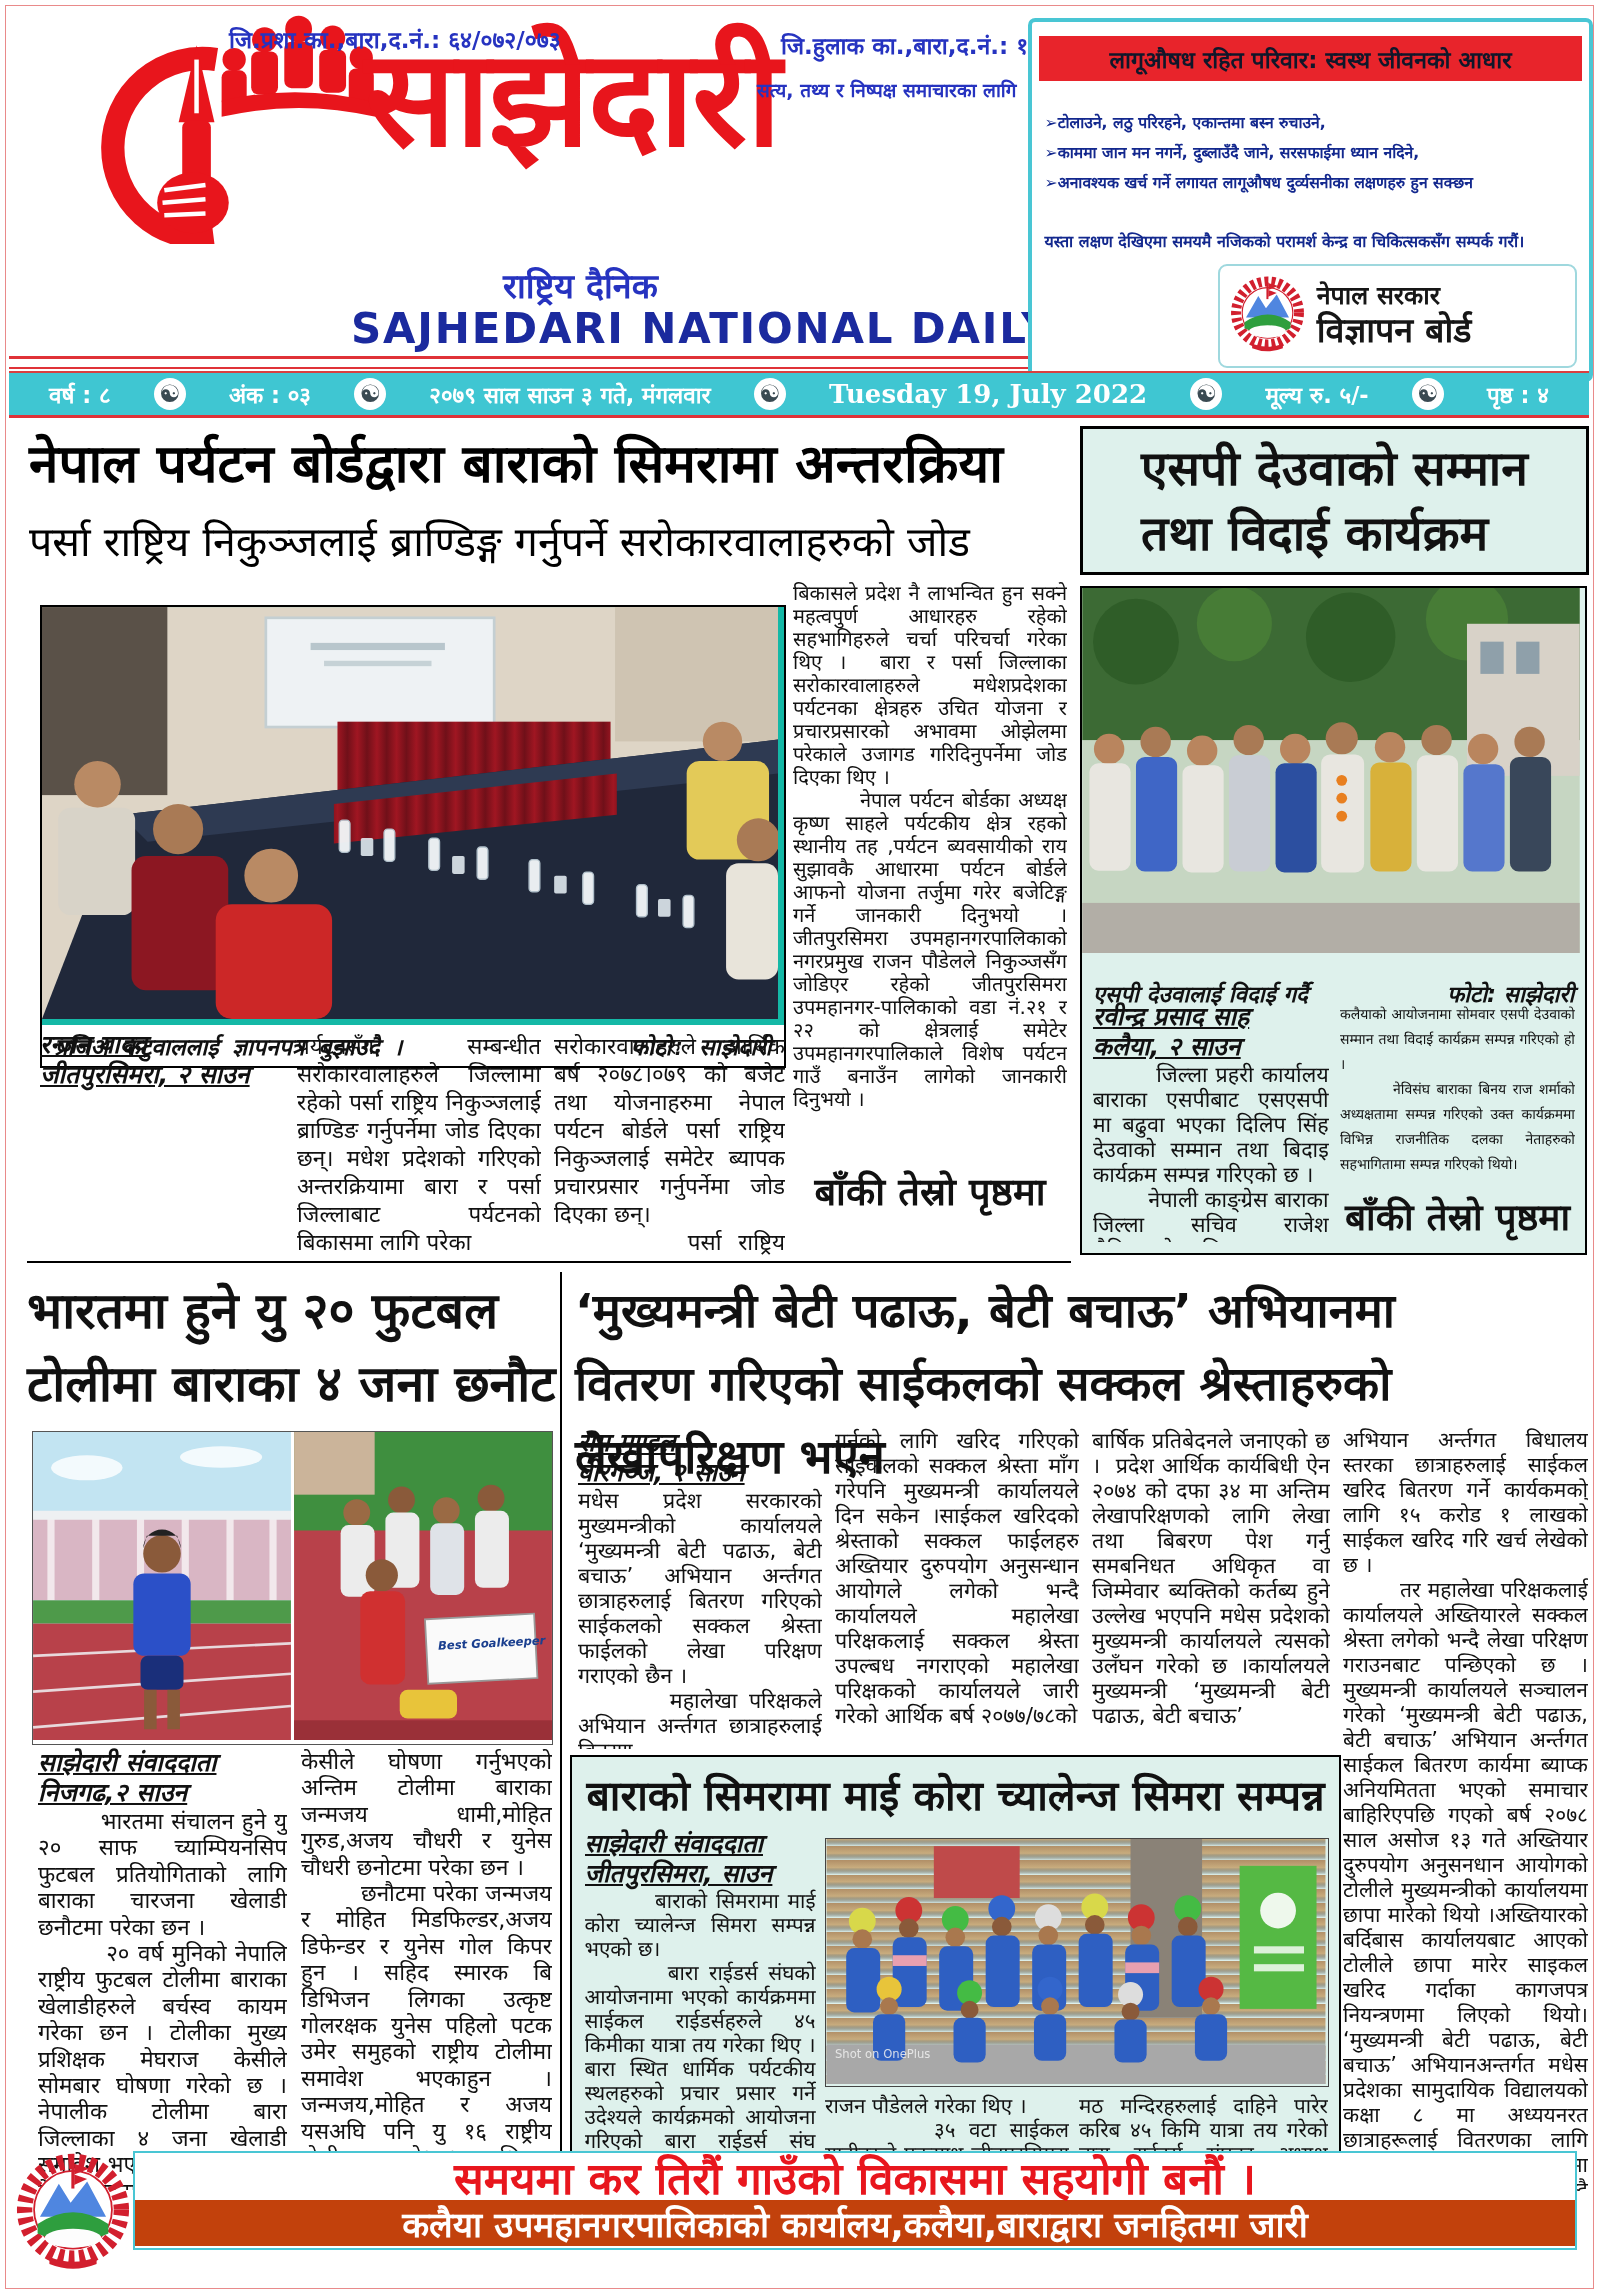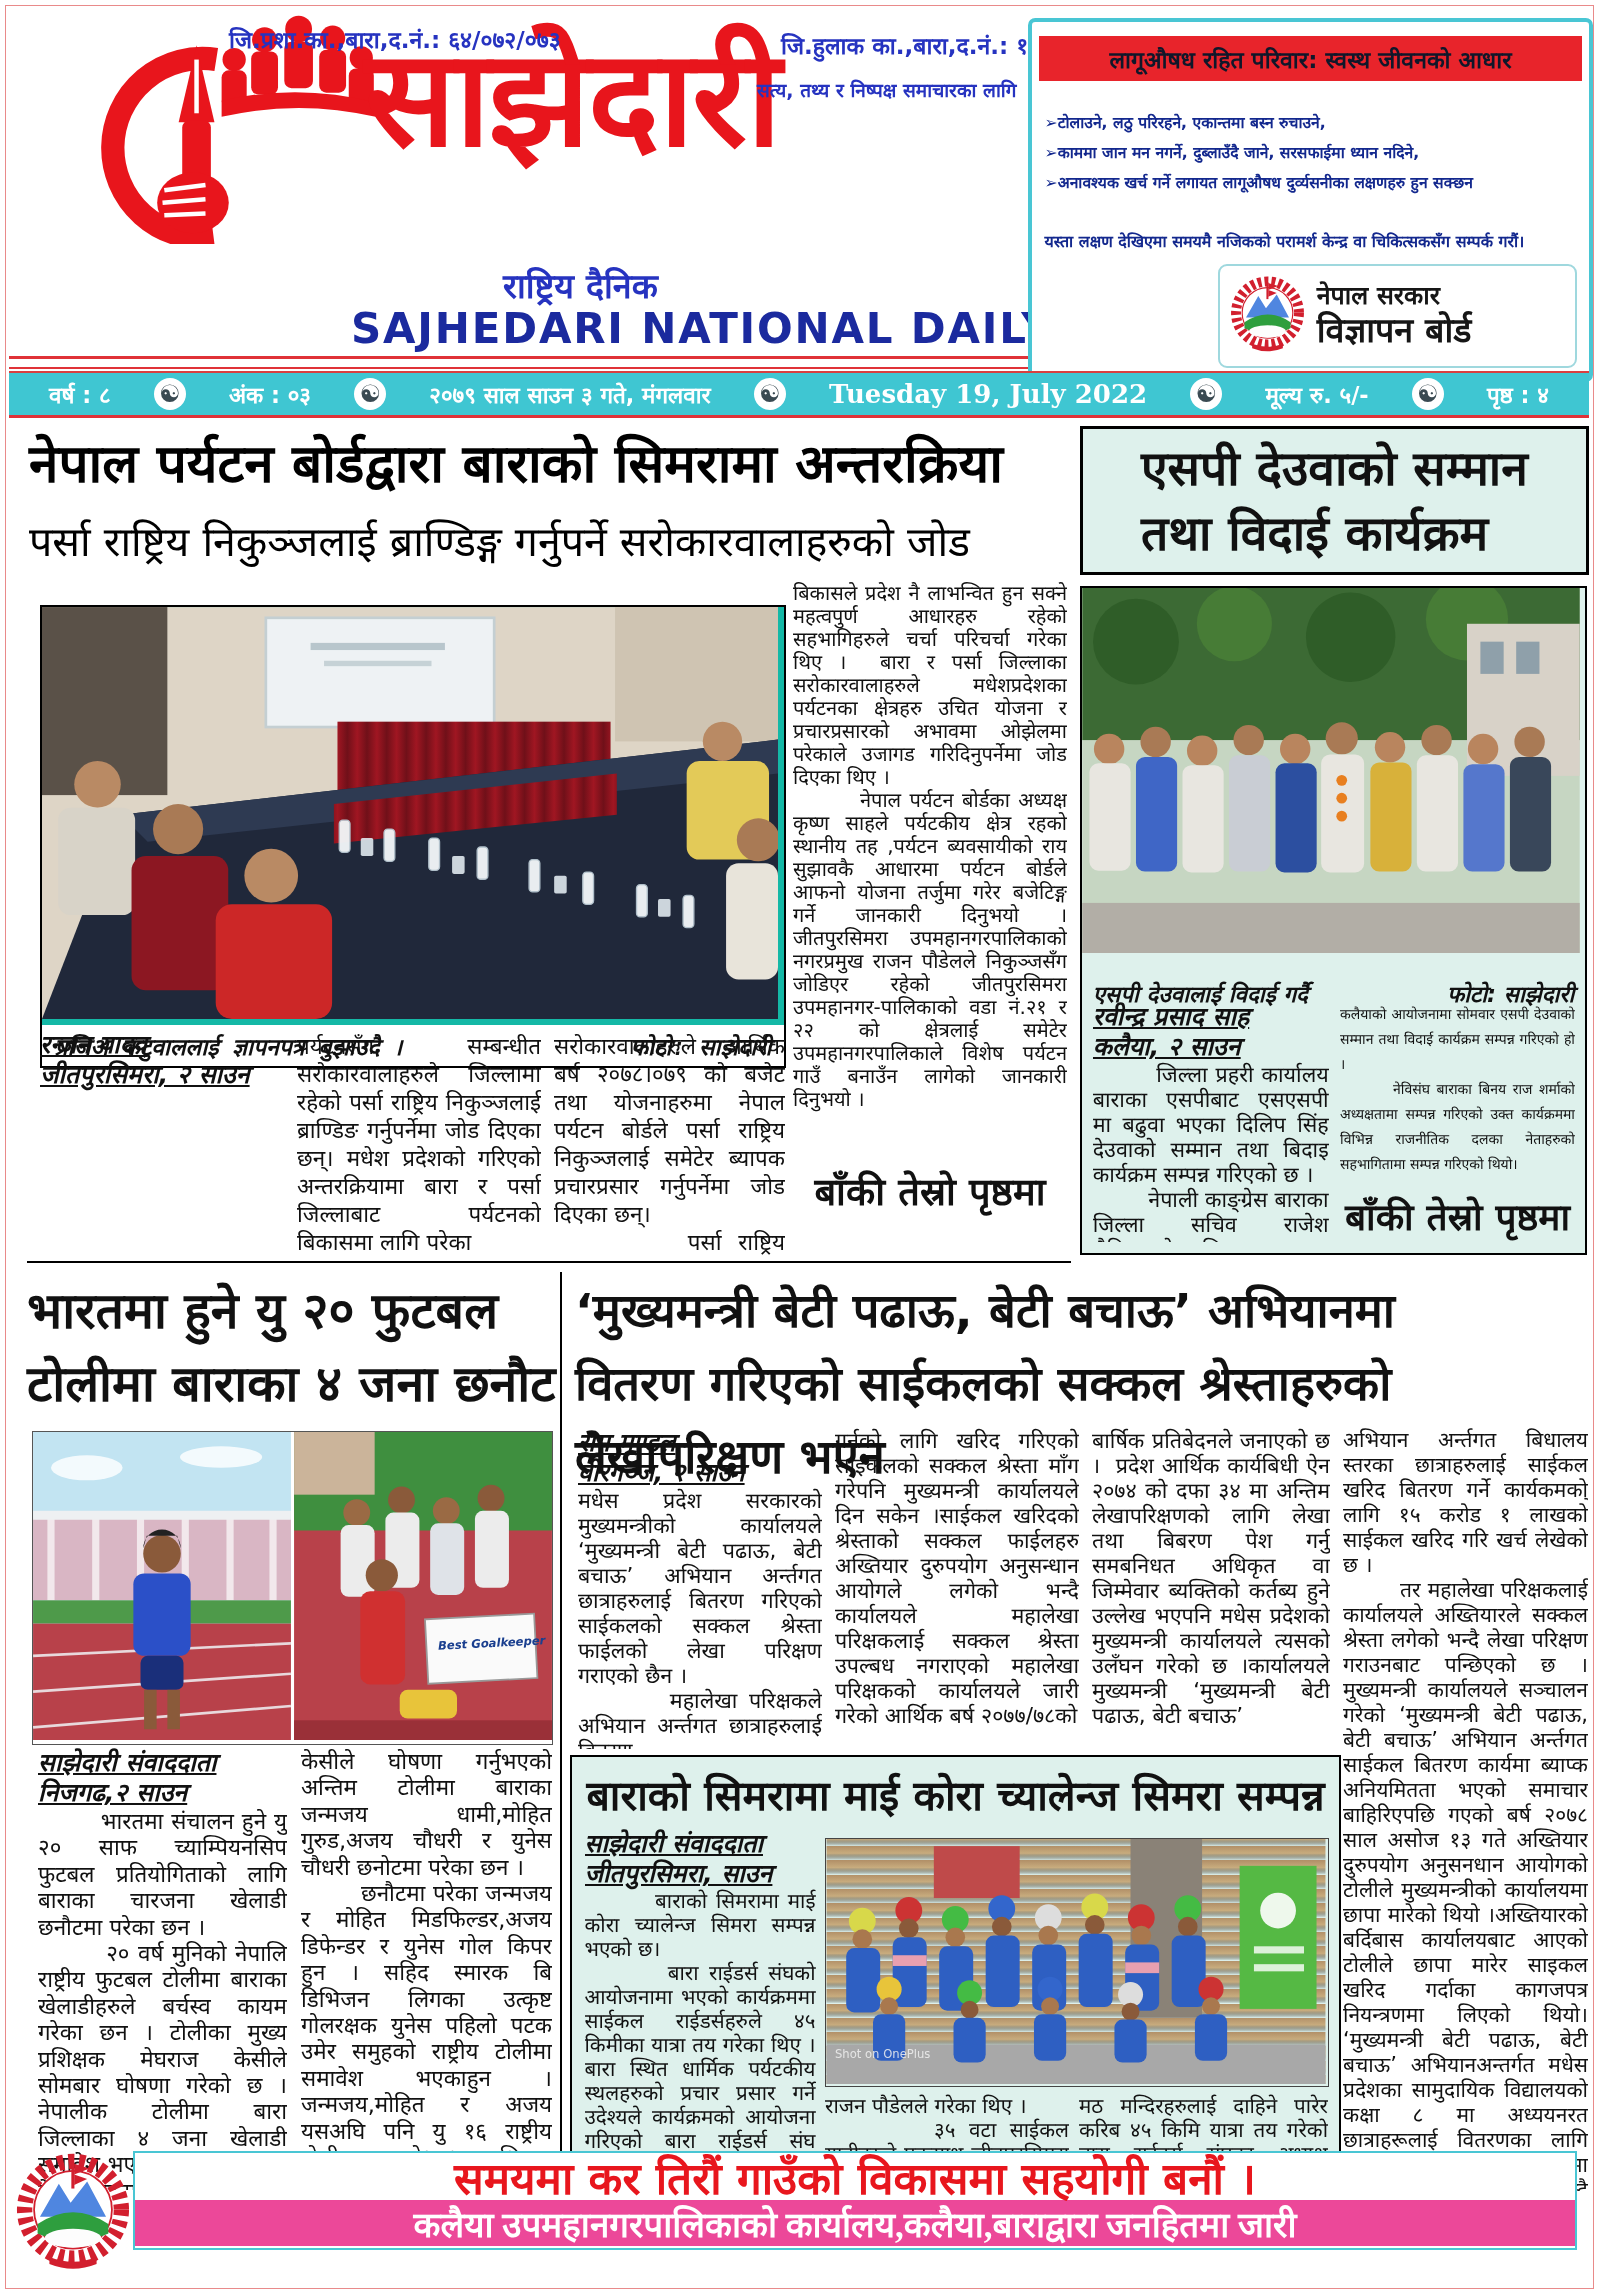--- a/index.html
+++ b/index.html
@@ -56,22 +56,22 @@
   
   .fb-head{left:27px;top:1275px;width:532px;font-size:50px;font-weight:bold;line-height:1.45;}
   .cy-head{left:575px;top:1275px;width:1016px;font-size:47px;font-weight:bold;line-height:1.55;}
   
   .ko-box{left:570px;top:1755px;width:767px;height:442px;border:2.7px solid #000;background:#def1ec;}
   .ko-head{position:absolute;left:7.2px;right:7.2px;top:9px;text-align:center;font-size:41px;font-weight:bold;}
   
   .ft-box{left:133px;top:2151px;width:1444px;height:99px;border:2.7px solid #49c6d4;box-sizing:border-box;}
   .ft-red{height:47px;display:flex;align-items:center;justify-content:center;color:#e8161d;
           font-weight:bold;font-size:44px;background:#fff;}
-  .ft-cyan{height:46px;background:#ec4899;display:flex;align-items:center;justify-content:center;
-           color:#fff;font-weight:bold;font-size:35px;font-family:Liberation Serif, serif;}
+  .ft-cyan{height:46px;background:#c2410c;display:flex;align-items:center;justify-content:center;
+           color:#fff;font-weight:bold;font-size:35px;}
   .wm{position:absolute;color:#f0f0f0;font-size:11.6px;opacity:.85;}
   .bannertxt{position:absolute;color:#1a3f8f;font-size:11.6px;font-weight:bold;font-style:italic;transform:rotate(-3deg);}
 </style>
 </head>
 <body>
 
 <div class="page">
   <div class="frame"></div>
 
   <svg width="0" height="0" style="position:absolute">

